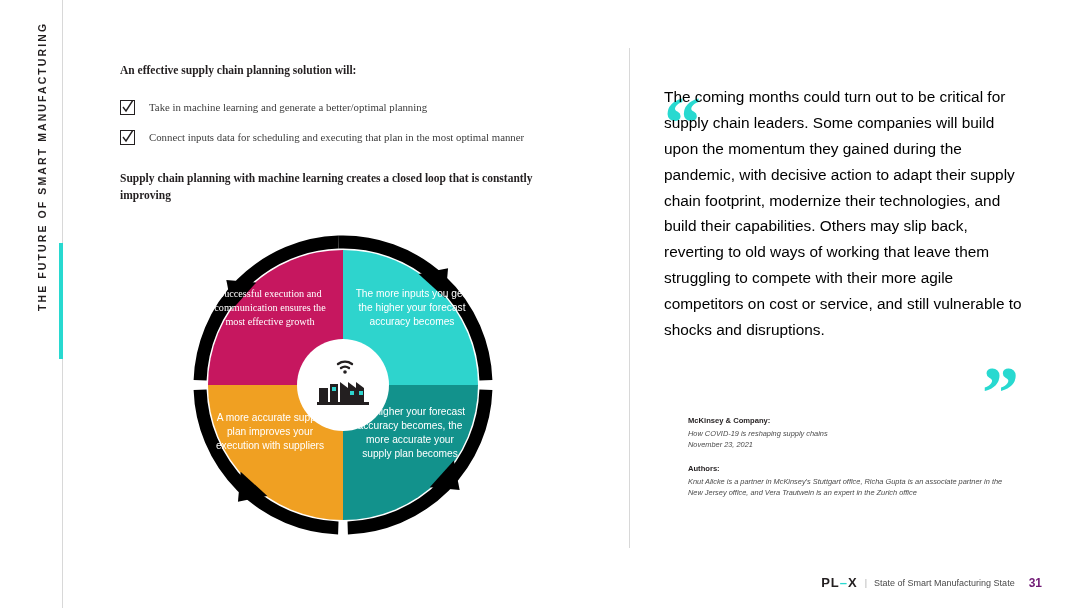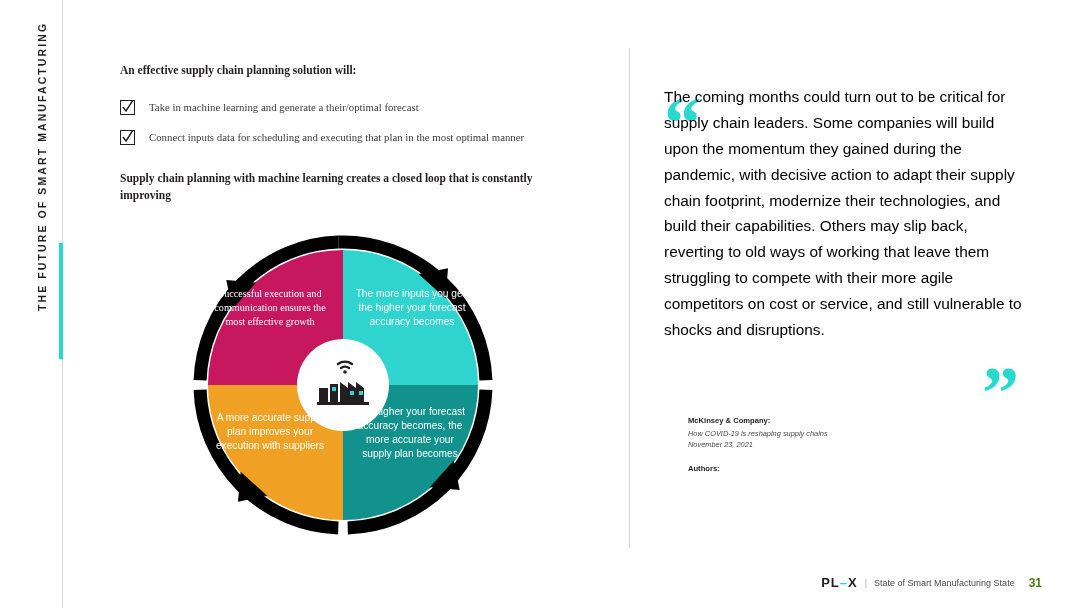--- a/index.html
+++ b/index.html
@@ -192,21 +192,21 @@
   }
   #plex-logo .accent { color: #28d9d0; }
   #footer-sep {
     margin: 0 7px;
     color: #b0b0b0;
   }
   #page-number {
     margin-left: 14px;
     font-size: 12px;
     font-weight: bold;
-    color: #4d7c0f;
+    color: #701a75;
   }
 </style>
 </head>
 <body>
 
 <div id="left-rail">
   <div id="rail-divider"></div>
   <div id="rail-accent"></div>
   <div id="rail-title">THE FUTURE OF SMART MANUFACTURING</div>
 </div>
@@ -216,21 +216,21 @@
 <div id="left-col">
   <p class="heading">An effective supply chain planning solution will:</p>
 
   <div id="bullets">
     <div class="bullet-row">
       <span class="checkbox">
         <svg width="12" height="14" viewBox="0 0 12 14">
             <path d="M1 7 L4 11 L11 0" stroke="#231f20" stroke-width="1.4" fill="none"></path>
           </svg>
       </span>
-      <span class="bullet-text">Take in machine learning and generate a their/optimal forecast</span>
+      <span class="bullet-text">Take in machine learning and generate a better/optimal planning</span>
     </div>
     <div class="bullet-row">
       <span class="checkbox">
         <svg width="12" height="14" viewBox="0 0 12 14">
             <path d="M1 7 L4 11 L11 0" stroke="#231f20" stroke-width="1.4" fill="none"></path>
           </svg>
       </span>
       <span class="bullet-text">Connect inputs data for scheduling and executing that plan in the most optimal manner</span>
     </div>
   </div>
@@ -298,20 +298,21 @@
 <div id="right-col">
   <p id="quote-text">The coming months could turn out to be critical for supply chain leaders. Some companies will build upon the momentum they gained during the pandemic, with decisive action to adapt their supply chain footprint, modernize their technologies, and build their capabilities. Others may slip back, reverting to old ways of working that leave them struggling to compete with their more agile competitors on cost or service, and still vulnerable to shocks and disruptions.</p>
 </div>
 
 <div id="attribution">
   <p class="attr-label">McKinsey &amp; Company:</p>
   <p class="attr-line">How COVID-19 is reshaping supply chains</p>
   <p class="attr-line">November 23, 2021</p>
   <div id="authors-block">
     <p class="attr-label">Authors:</p>
+    <p class="attr-line">Knut Alicke is a partner in McKinsey's Stuttgart office, Richa Gupta is an associate partner in the New Jersey office, and Vera Trautwein is an expert in the Zurich office</p>
   </div>
 </div>
 
 <div id="footer">
   <span id="plex-logo"><span>PL</span><span class="accent">–</span><span>X</span></span>
   <span id="footer-sep">|</span>
   <span>State of Smart Manufacturing State</span>
   <span id="page-number">31</span>
 </div>
 

